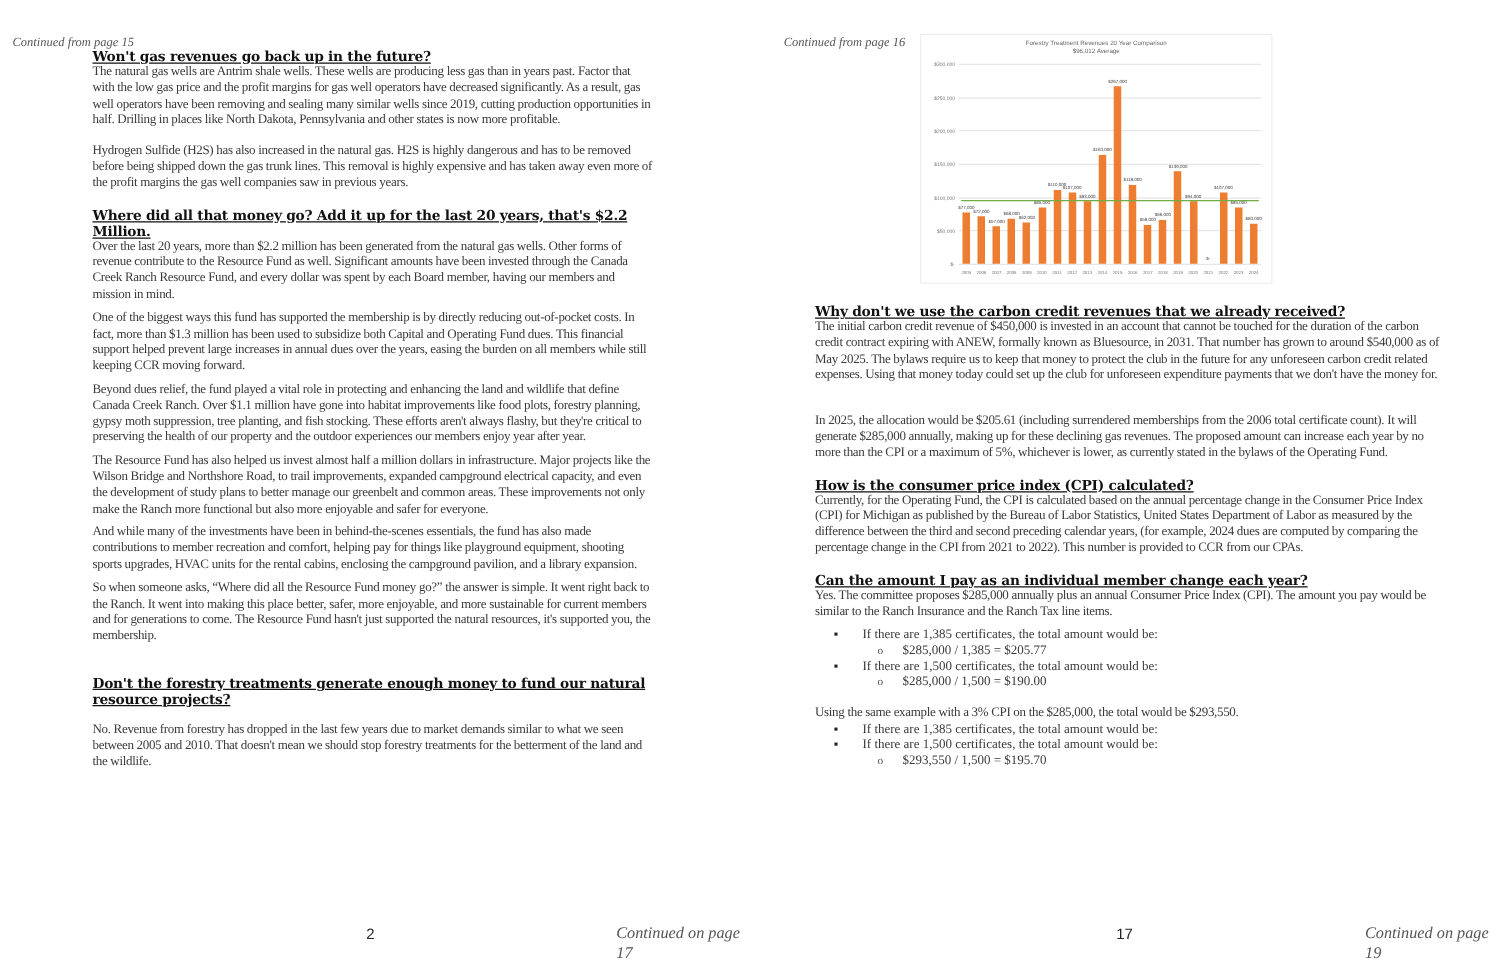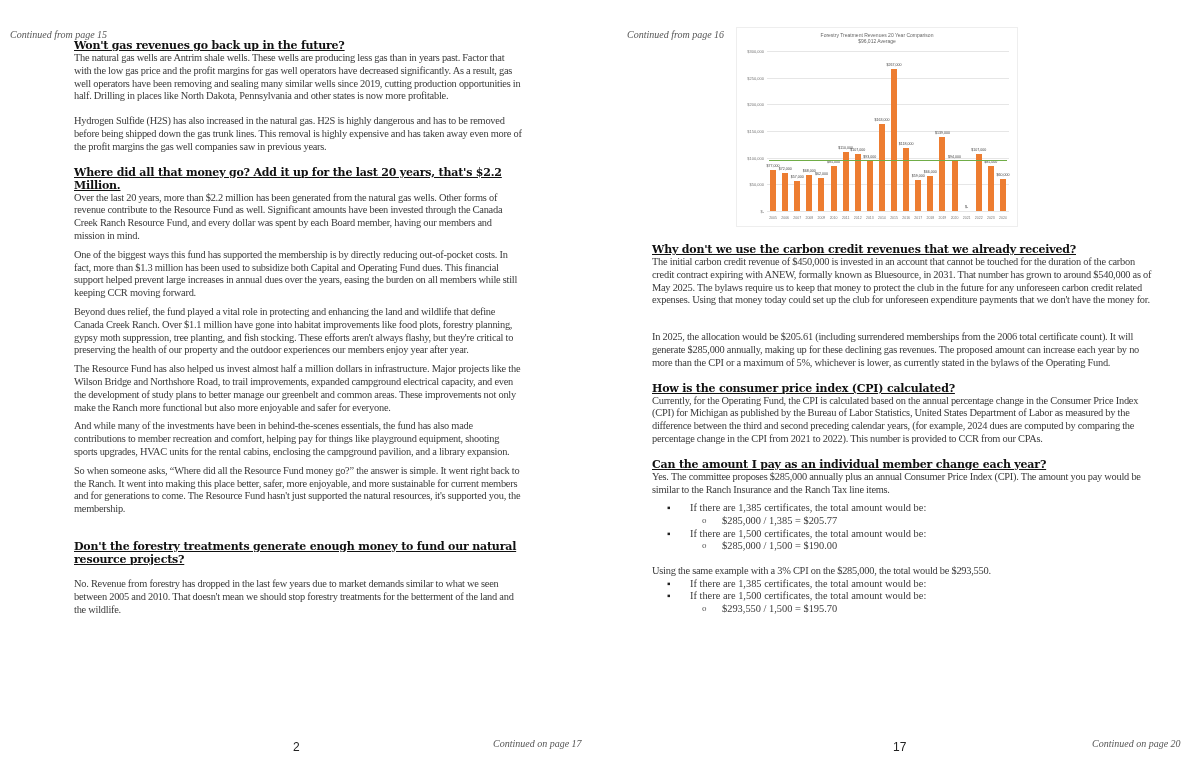--- a/index.html
+++ b/index.html
@@ -4,21 +4,21 @@
 <style>
   html, body { margin:0; padding:0; }
   body { width:1200px; height:776px; background:#ffffff; position:relative; overflow:hidden;
          font-family:"DejaVu Serif","Liberation Serif",serif; color:#2a2a2a; }
   .page { position:absolute; top:0; height:776px; width:600px; }
   .page.left { left:0; }
   .page.right { left:600px; }
   .cont-top { position:absolute; top:29px; font-family:Liberation Serif, serif; font-style:italic;
               font-size:10px; color:#555; }
   .cont-bottom { position:absolute; top:738px; font-family:"Liberation Serif",serif; font-style:italic;
-                 font-size:10px; color:#555; }
+                 font-size:13px; color:#555; }
   .page-num { position:absolute; top:740px; font-family:"Liberation Sans",sans-serif; font-size:12px; color:#222; }
   .col { position:absolute; }
   .left .col { left:74px; top:39px; width:448px; }
   .right .col { left:52px; top:243px; width:500px; }
   h3 { margin:0; font-size:11px; font-weight:bold; text-decoration:underline; color:#111; line-height:13px;
        font-family:"DejaVu Serif",serif; letter-spacing:-0.2px; }
   p { margin:0; font-size:10.4px; line-height:12.8px; color:#3a3a3a; letter-spacing:-0.25px;
       font-family:"Liberation Serif",serif; }
   .gap-l { height:12px; }
   .gap-s { height:6px; }
@@ -104,21 +104,21 @@
     <ul class="bul" style="margin-top:0">
       <li><span>If there are 1,385 certificates, the total amount would be:</span>
         </li>
       <li><span>If there are 1,500 certificates, the total amount would be:</span>
         <ul class="sub">
             <li>$293,550 / 1,500 = $195.70</li>
           </ul></li>
     </ul>
   </div>
   <div class="page-num" style="left:293px;">17</div>
-  <div class="cont-bottom" style="left:492px;">Continued on page 20</div>
+  <div class="cont-bottom" style="left:492px;">Continued on page 19</div>
 </div>
 
 <div class="chart">
   <div class="chart-title">
     <div>Forestry Treatment Revenues 20 Year Comparison</div>
     <div>$96,012 Average</div>
   </div>
   <div class="plot" id="plot">
       <div class="grid" style="top: 160px;"></div>
       <div class="ytick" style="top: 158px;">$-</div>

